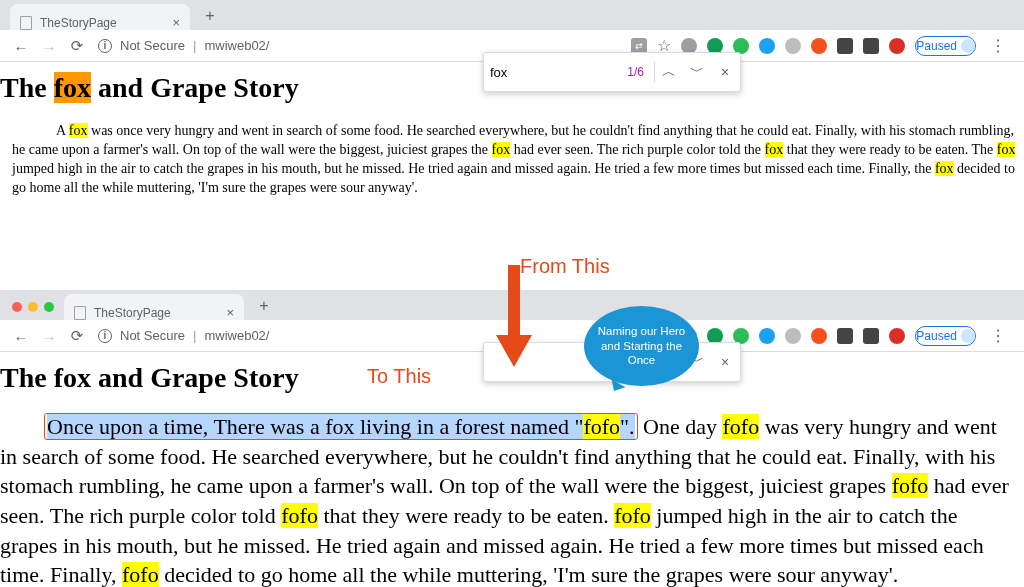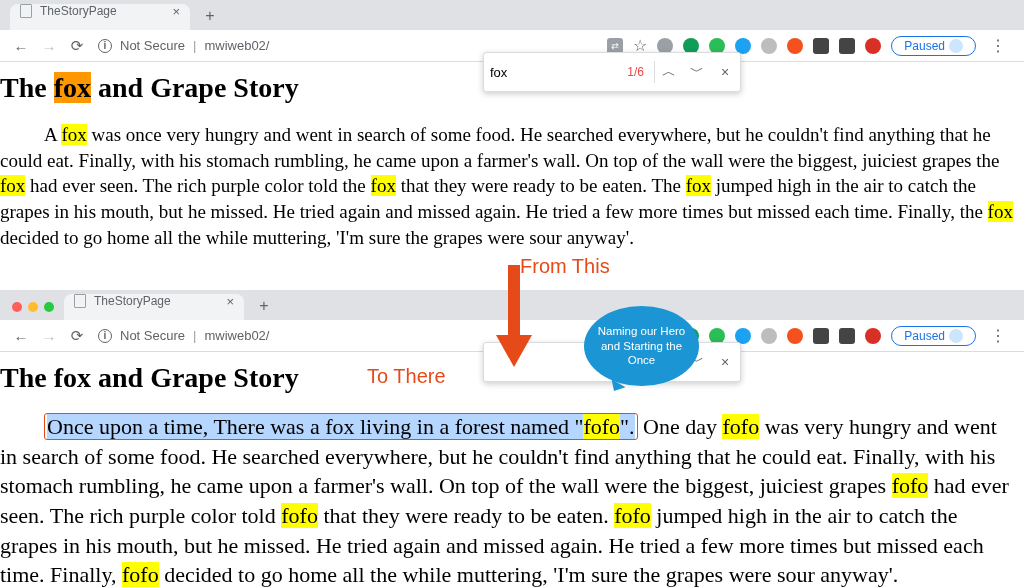--- a/index.html
+++ b/index.html
@@ -8,55 +8,55 @@
 
     .browser { position:absolute; left:0; width:1024px; }
     .b1 { top:0; height:285px; }
     .b2 { top:290px; height:295px; }
 
     
     .tabstrip { height:30px; background:#dfe1e5; display:flex; align-items:flex-end; padding-left:10px; font-family: Arial, sans-serif; }
     .traffic { display:flex; gap:6px; align-items:center; margin:0 10px 8px 2px; }
     .tl { width:10px; height:10px; border-radius:50%; }
     .tl.r{background:#ff5f56;} .tl.y{background:#ffbd2e;} .tl.g{background:#27c93f;}
-    .tab { background:#f2f3f4; border-radius:8px 8px 0 0; height:26px; min-width:180px; display:flex; align-items:flex-start; padding:0 10px; font-size:12px; color:#5f6368; gap:8px; }
+    .tab { background:#f2f3f4; border-radius:8px 8px 0 0; height:26px; min-width:180px; display:flex; align-items:flex-end; padding:0 10px; font-size:12px; color:#5f6368; gap:8px; }
     .doc-icon { width:12px; height:14px; border:1px solid #9aa0a6; border-radius:1px; display:inline-block; }
     .tab .x { margin-left:auto; color:#5f6368; font-size:13px; }
     .plus { width:24px; height:24px; display:flex; align-items:center; justify-content:center; color:#5f6368; font-size:16px; margin-left:8px; margin-bottom:2px; }
 
     
     .toolbar { height:32px; background:#fff; border-bottom:1px solid #dadce0; display:flex; align-items:center; padding:0 8px; font-family:Arial,sans-serif; gap:2px; }
     .navbtn { width:26px; height:26px; display:flex; align-items:center; justify-content:center; color:#5f6368; font-size:15px; border-radius:50%; }
     .navbtn.dis { color:#c0c2c5; }
     .omni { flex:0 0 auto; margin-left:6px; display:flex; align-items:center; gap:8px; font-size:13px; color:#5f6368; }
     .info-icon { width:14px; height:14px; border:1.5px solid #5f6368; border-radius:50%; display:flex; align-items:center; justify-content:center; font-size:10px; font-weight:bold;}
     .omni .sep { color:#9aa0a6; }
     .toolbar .sp { flex:1; }
     .exticons { display:flex; align-items:center; gap:10px; padding-right:6px; }
     .extdot { width:16px; height:16px; border-radius:50%; }
-    .paused { border:1px solid #1a73e8; color:#1a73e8; font-size:12px; padding:2px 12px; border-radius:12px; font-family:Arial,sans-serif; display:flex; align-items:center; gap:4px; }
+    .paused { border:1px solid #1a73e8; color:#1a73e8; font-size:12px; padding:2px 0; border-radius:12px; font-family:Arial,sans-serif; display:flex; align-items:center; gap:4px; }
     .pcircle { width:14px; height:14px; border-radius:50%; background:#cde6ff; }
     .menudots { font-size:16px; color:#5f6368; padding:0 4px; }
 
     
     .page { padding:10px 8px 5px 0; color:#000; }
     .heading { font-size:28px; font-weight:bold; font-family:'Times New Roman', serif; margin-bottom:18px; }
-    .para { font-size:19px; line-height:1.35; font-family:Georgia,serif; text-indent:44px; }
+    .para { font-size:14px; line-height:1.35; font-family:Georgia,serif; text-indent:44px;margin-left:12px; }
     .para2 { font-size:22px; line-height:1.35; font-family:Georgia,serif; text-indent:44px; }
     .orange { background:#ff9800; }
     .yellow { background:#ffff00; }
     .sel { background:#b5d6ff; }
     .redbox { border:1.5px solid #e64a19; padding:0 2px; border-radius:3px; }
 
     
     .findbar { position:absolute; background:#fff; border:1px solid #dadce0; box-shadow:0 2px 6px rgba(0,0,0,0.2); border-radius:3px; font-family:Arial,sans-serif; font-size:13px; display:flex; align-items:center; }
     .fb1 { top:52px; left:483px; width:258px; height:40px; }
     .fb2 { top:52px; left:483px; width:258px; height:40px; }
     .findbar input { border:none; outline:none; font-size:13px; width:120px; padding:4px 6px;}
-    .findcount { color:#ef4444; font-size:12px; margin-right:10px; width:40px; text-align:right;}
+    .findcount { color:#a21caf; font-size:12px; margin-right:10px; width:40px; text-align:right;}
     .fbsep { width:1px; height:22px; background:#dadce0; }
     .fbbtn { width:28px; display:flex; align-items:center; justify-content:center; color:#5f6368; font-size:14px; }
 
     
     .annot { color:#e64a19; font-family:Arial,sans-serif; font-weight:500;text-align:center; }
     .from { position:absolute; top:255px; left:520px; font-size:20px; }
     .to   { position:absolute; top:365px; left:367px; font-size:20px; }
     .arrow { position:absolute; top:265px; left:494px; }
 
     
@@ -187,21 +187,21 @@
     <input value="" style="">
     <span class="findcount"></span>
     <span class="fbsep"></span>
     <span class="fbbtn">︿</span>
     <span class="fbbtn">﹀</span>
     <span class="fbbtn">×</span>
   </div>
 </div>
 
 <div class="annot from">From This</div>
-<div class="annot to">To There</div>
+<div class="annot to">To This</div>
 
 <svg class="arrow" width="40" height="105">
   <line x1="20" y1="0" x2="20" y2="72" stroke="#e64a19" stroke-width="12"></line>
   <polygon points="2,70 38,70 20,102" fill="#e64a19"></polygon>
 </svg>
 
 <div class="bubble">
   <span>Naming our Hero and Starting the Once</span>
 </div>
 

